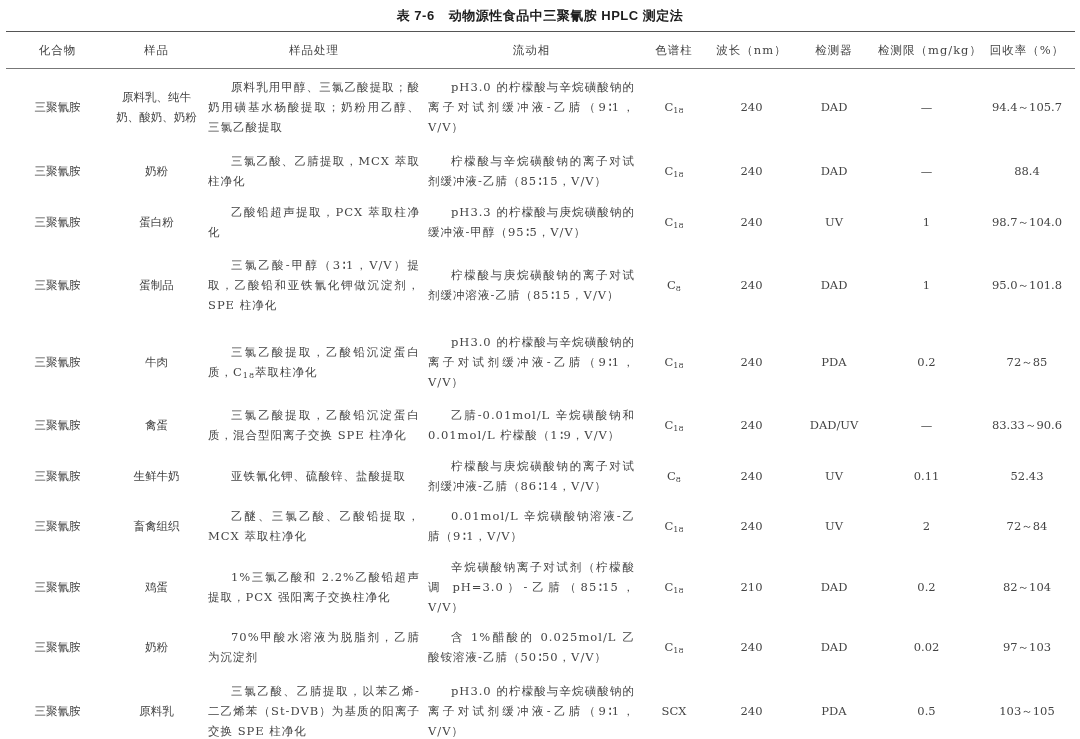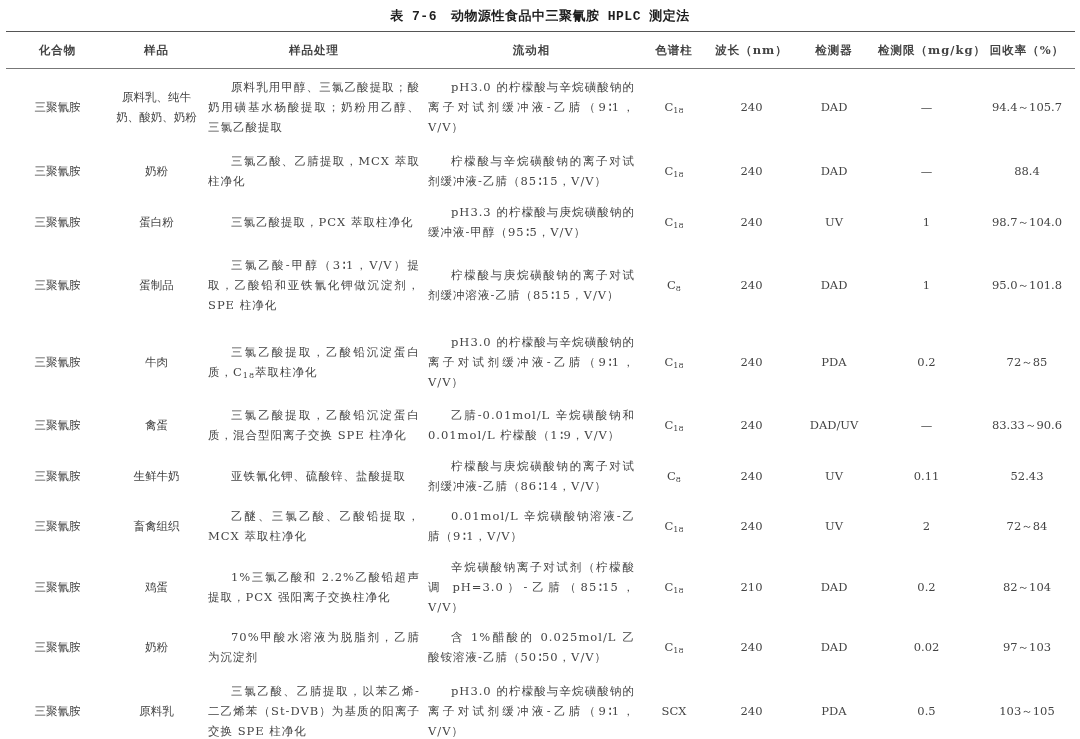--- a/index.html
+++ b/index.html
@@ -14,39 +14,39 @@
       position: relative;
       font-family: "DejaVu Serif", "Liberation Serif", serif;
       color: #3a3a3a;
     }
     .caption {
       position: absolute;
       top: 7px;
       left: 0;
       width: 1080px;
       text-align: center;
-      font-family: Liberation Mono, monospace;
+      font-family: Liberation Sans, sans-serif;
       font-weight: bold;
       font-size: 13px;
       color: #1e1e1e;
       letter-spacing: 0.5px;
     }
     .caption .num { margin-right: 14px; }
     table {
       position: absolute;
       top: 31px;
       left: 6px;
       width: 1069px;
       border-collapse: collapse;
       table-layout: fixed;
       font-size: 11.5px;
       line-height: 20px;
     }
     thead tr th {
-      font-weight: bold;
+      font-weight: normal;
       color: #444;
       height: 36px;
       border-top: 1.5px solid #555;
       border-bottom: 1.5px solid #777;
       padding: 0 4px;
       white-space: nowrap;
       letter-spacing: 1px;
     }
     tbody td {
       text-align: center;
@@ -120,21 +120,21 @@
       <td><span>C</span><sub>18</sub></td>
       <td>240</td>
       <td>DAD</td>
       <td>—</td>
       <td class="nowrap">88.4</td>
     </tr>
 
     <tr style="height:50px">
       <td>三聚氰胺</td>
       <td>蛋白粉</td>
-      <td class="left">三氯乙酸提取，PCX 萃取柱净化</td>
+      <td class="left">乙酸铅超声提取，PCX 萃取柱净化</td>
       <td class="left">pH3.3 的柠檬酸与庚烷磺酸钠的缓冲液-甲醇（95∶5，V/V）</td>
       <td><span>C</span><sub>18</sub></td>
       <td>240</td>
       <td>UV</td>
       <td>1</td>
       <td class="nowrap">98.7～104.0</td>
     </tr>
 
     <tr style="height:77px">
       <td>三聚氰胺</td>

